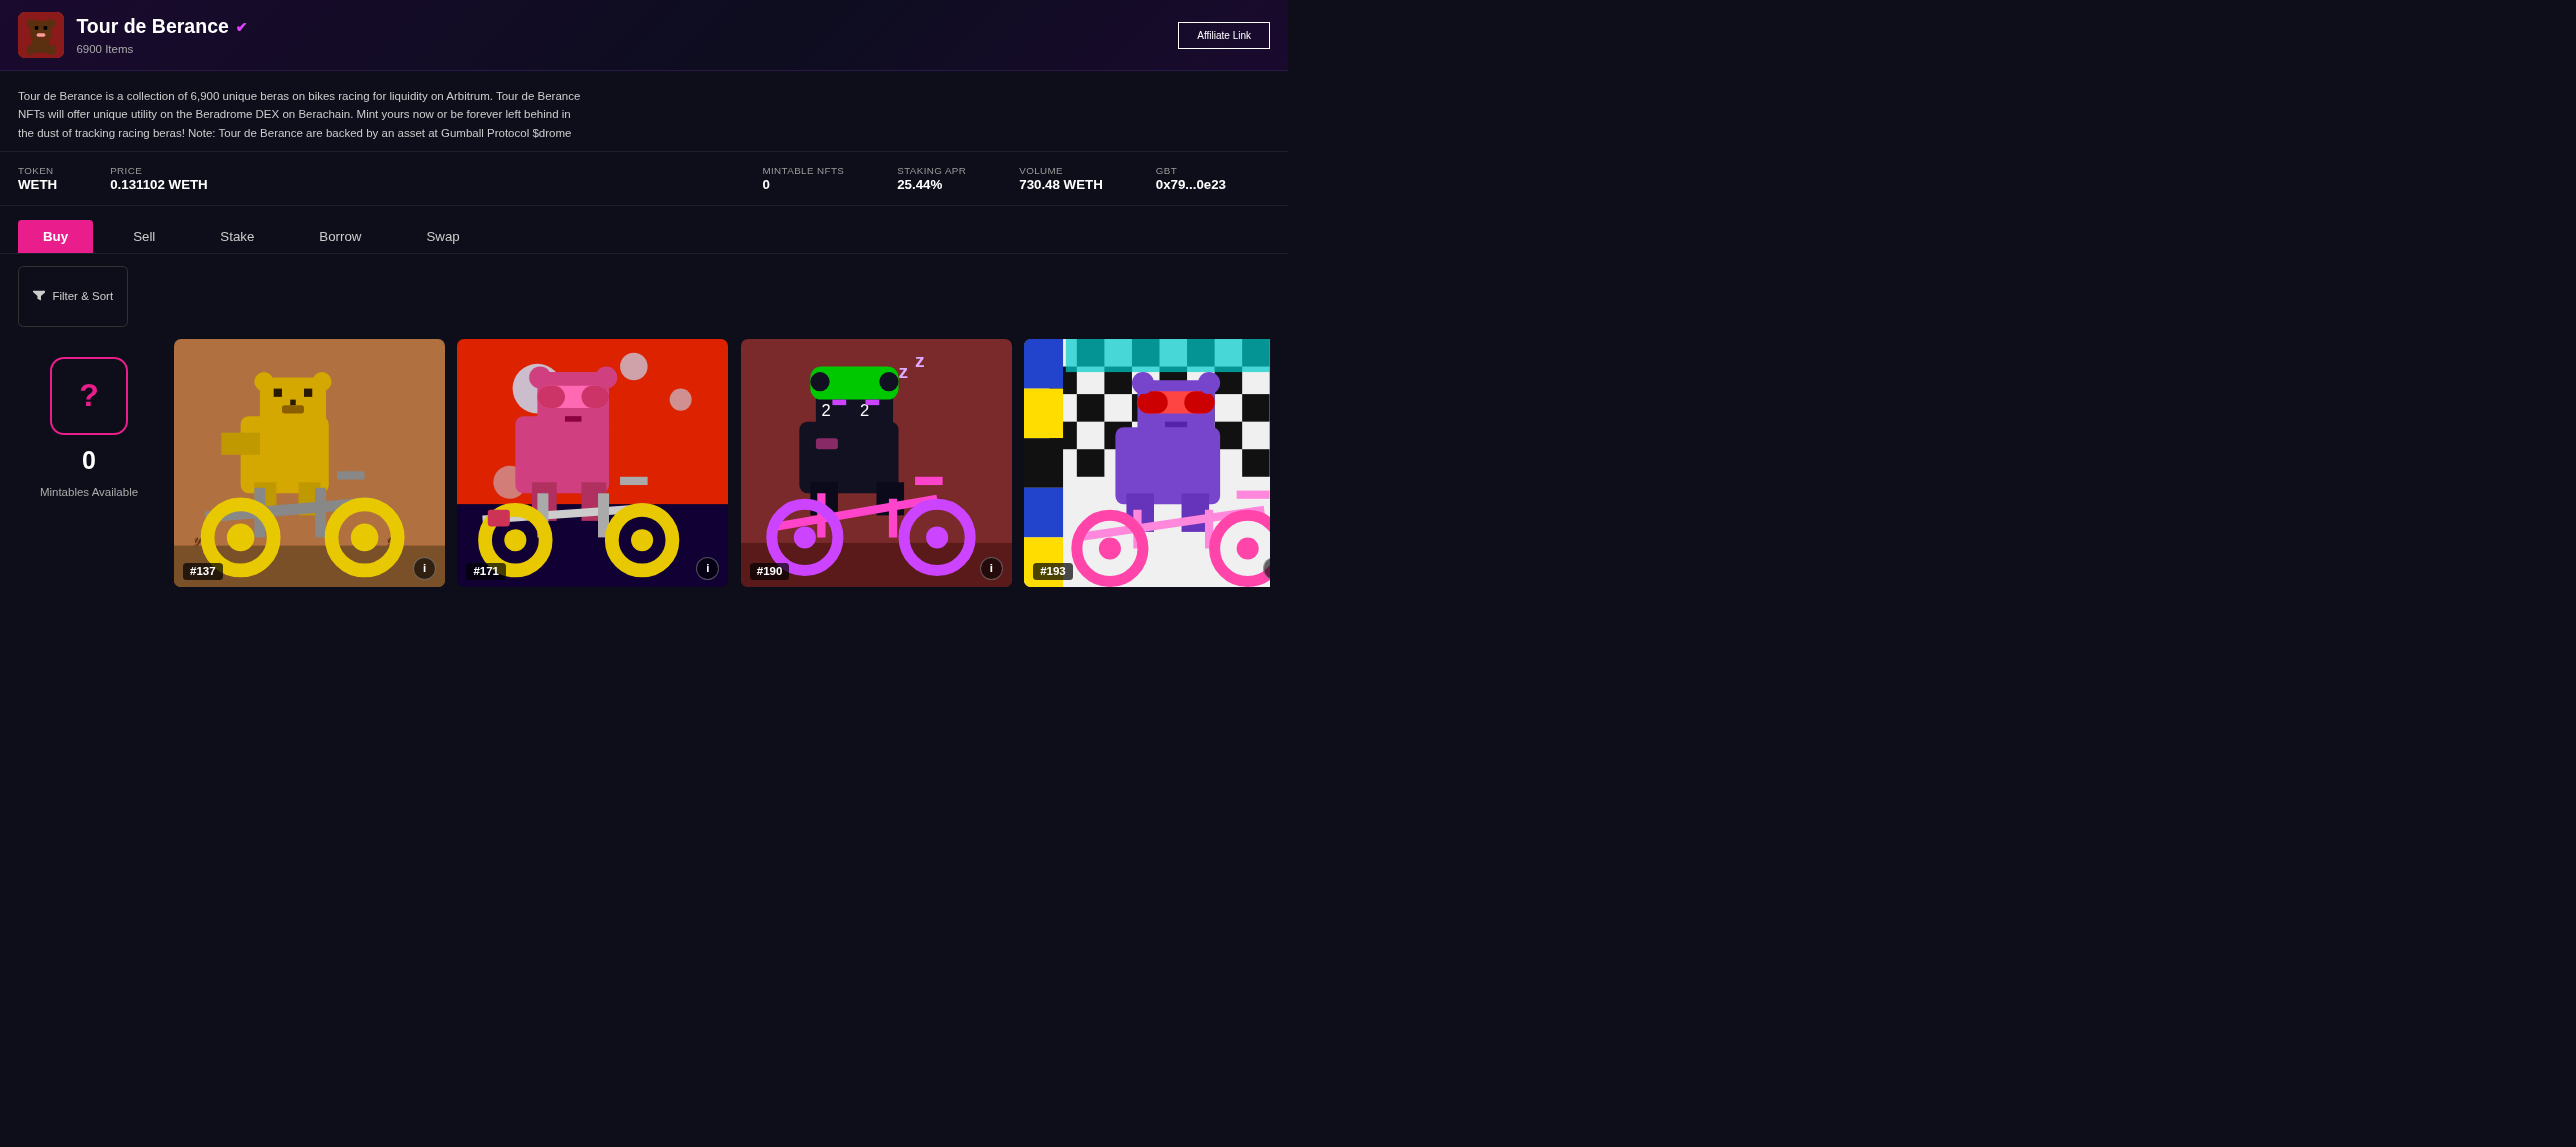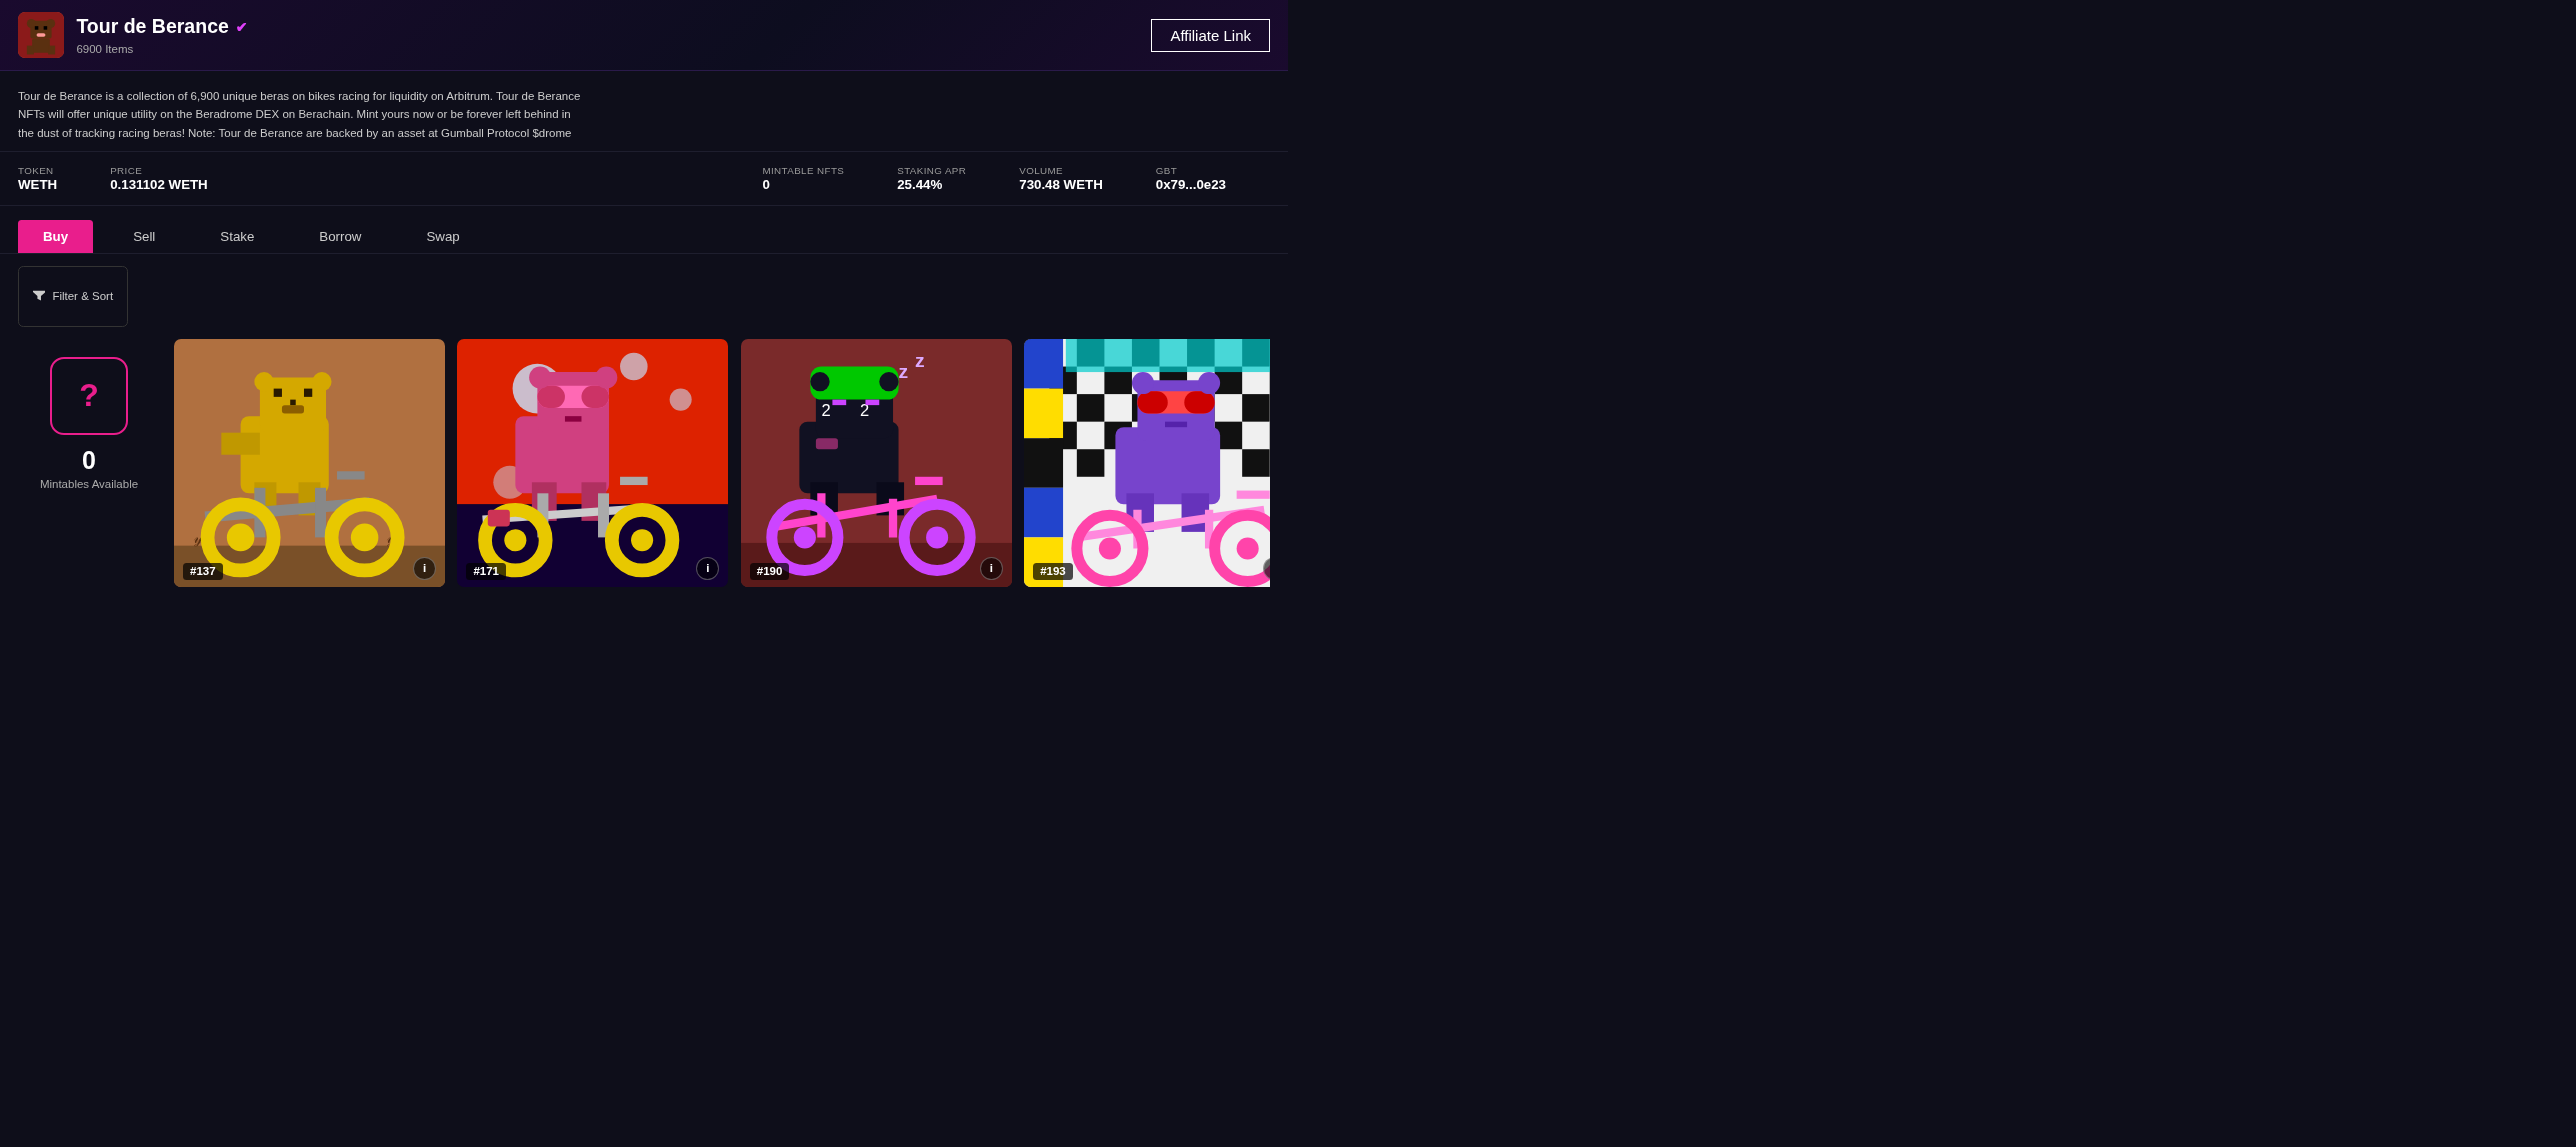--- a/index.html
+++ b/index.html
@@ -53,21 +53,21 @@
       font-size: 11.5px;
       color: #aaa;
       margin-top: 5px;
     }
     .affiliate-btn {
       border: 0.9px solid #ffffff;
       background: transparent;
       color: #ffffff;
       padding: 7px 18px;
       border-radius: 0;
-      font-size: 15px;
+      font-size: 10px;
       cursor: pointer;
       white-space: nowrap;
     }
 
     
     .description {
       padding: 16px 18px 9px;
       font-size: 11.5px;
       color: #ccc;
       line-height: 1.6;
@@ -176,20 +176,21 @@
     }
     .mintable-count {
       font-size: 25px;
       font-weight: 700;
       margin-bottom: 3.5px;
     }
     .mintable-label {
       font-size: 11.5px;
       color: #aaa;
       text-align: center;
+      margin-top: 8px;
     }
 
     
     .nft-grid {
       display: flex;
       gap: 12.4px;
       flex: 1;
       overflow: hidden;
     }
     .nft-card {

